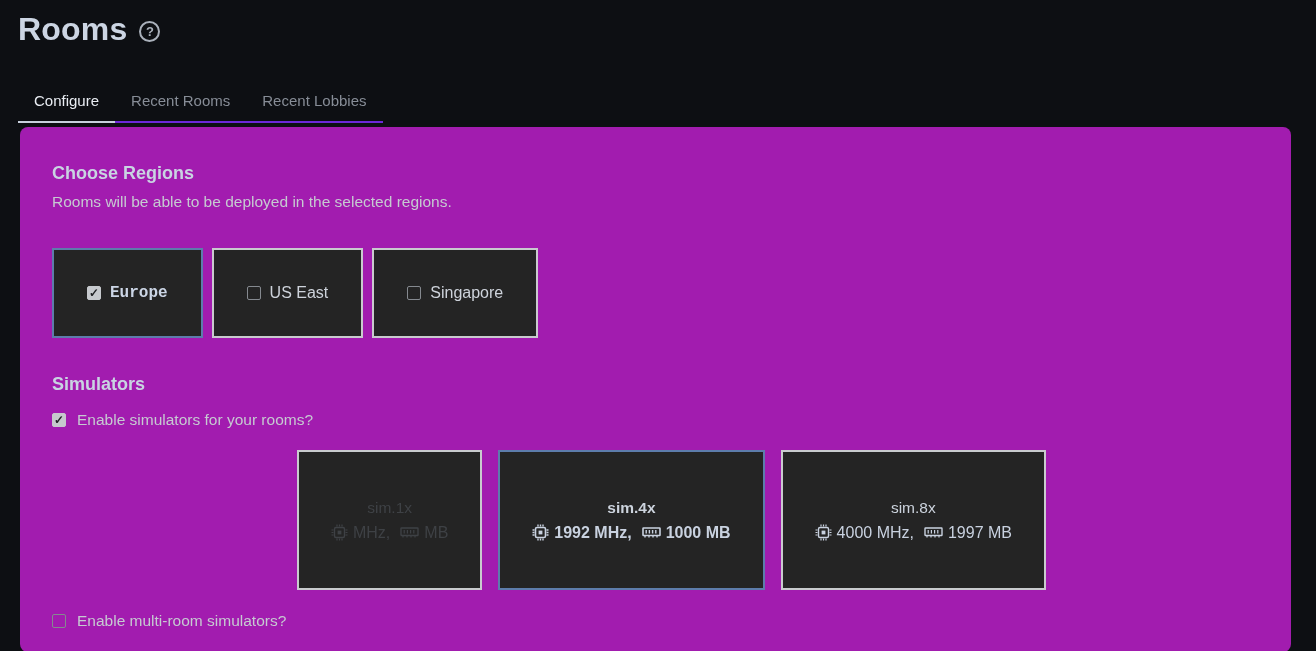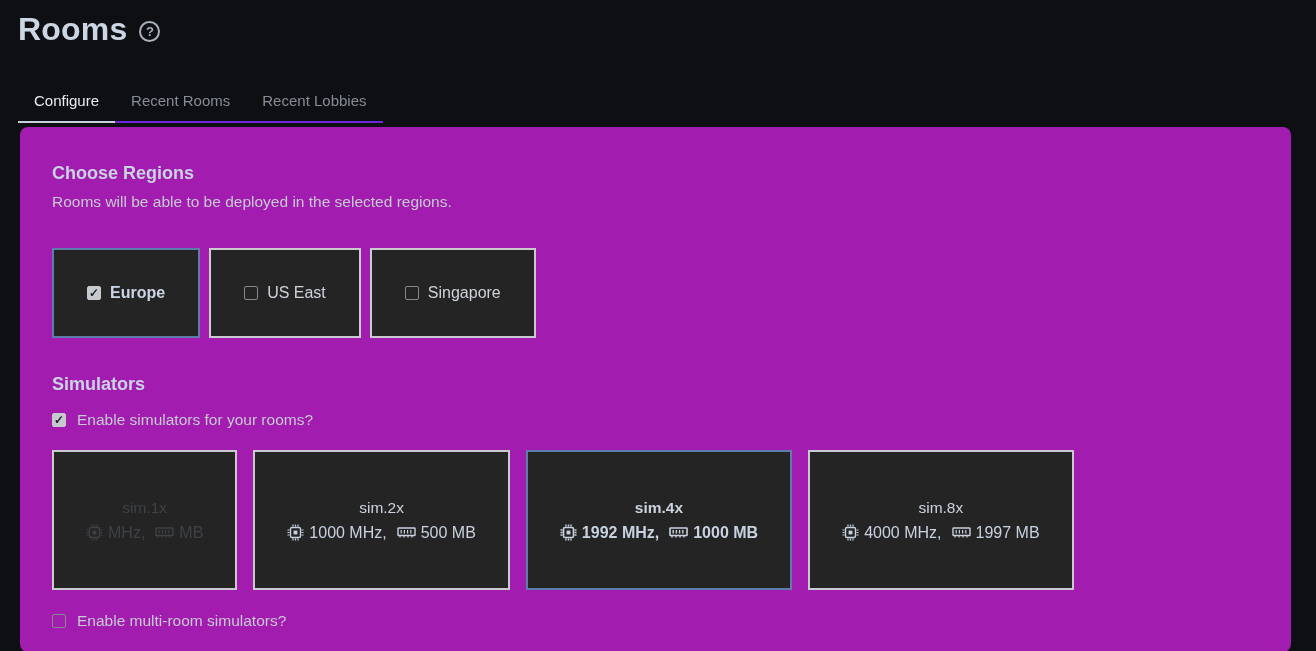--- a/index.html
+++ b/index.html
@@ -68,21 +68,21 @@
   .region-card {
     height: 90px;
     border: 2px solid #c9cbce;
     background: #242424;
     display: flex; align-items: center; justify-content: center;
     gap: 9px; padding: 0 33px;
     cursor: pointer;
   }
   .region-card.selected { border-color: #5d7dab; }
   .region-card .card-label { font-size: 16px; color: #ced3db; }
-  .region-card.selected .card-label { font-weight: bold; color: #ccd6e6; }
+  .region-card.selected .card-label { font-weight: bold; color: #ccd6e6; font-family: Liberation Mono, monospace; }
 
   
   .checkbox {
     width: 14px; height: 14px; border-radius: 2px;
     border: 1.5px solid #85898f; background: transparent;
     display: inline-flex; align-items: center; justify-content: center;
     flex: 0 0 auto; cursor: pointer;
   }
   .checkbox.checked {
     background: #c6c9cd; border-color: #c6c9cd;
@@ -90,21 +90,21 @@
   }
   .checkbox-row {
     display: flex; align-items: center; gap: 11px;
   }
   .checkbox-row .row-label { font-size: 15.5px; color: #c6cad1; }
 
   
   .sim-heading { margin-top: 36px; }
   .enable-row { margin-top: 16px; }
   .sim-row {
-    display: flex; gap: 16px; margin-top: 21px;
+    display: flex; gap: 16px; margin-top: 21px; justify-content: center;
   }
   .sim-card {
     height: 140px;
     border: 2px solid #c9cbce;
     background: #242424;
     display: flex; flex-direction: column;
     align-items: center; justify-content: center;
     gap: 7px; padding: 0 32px;
     cursor: pointer;
   }
@@ -186,41 +186,20 @@
           <svg width="19" height="13" viewBox="0 0 19 13" fill="none" stroke="currentColor" stroke-width="1.4">
             <rect x="1" y="2" width="17" height="7.5" rx="0.5"></rect>
             <path d="M4.2 4v3.5M7.4 4v3.5M10.6 4v3.5M13.8 4v3.5" stroke-width="1.2"></path>
             <path d="M3 9.5v2M7 9.5v2M11 9.5v2M15 9.5v2" stroke-width="1.2"></path>
           </svg>
         </span>
         <span>MB</span>
       </div>
     </div>
 
-    <div class="sim-card">
-      <div class="sim-name">sim.2x</div>
-      <div class="sim-specs">
-        <span class="spec-icon">
-          <svg width="17" height="17" viewBox="0 0 17 17" fill="none" stroke="currentColor" stroke-width="1.4">
-            <rect x="3.5" y="3.5" width="10" height="10" rx="1.5"></rect>
-            <rect x="6.6" y="6.6" width="3.8" height="3.8" fill="currentColor" stroke="none"></rect>
-            <path d="M6 0.5v2M8.5 0.5v2M11 0.5v2M6 14.5v2M8.5 14.5v2M11 14.5v2M0.5 6h2M0.5 8.5h2M0.5 11h2M14.5 6h2M14.5 8.5h2M14.5 11h2" stroke-width="1.2"></path>
-          </svg>
-        </span>
-        <span>1000 MHz,</span>
-        <span class="spec-icon ram-part">
-          <svg width="19" height="13" viewBox="0 0 19 13" fill="none" stroke="currentColor" stroke-width="1.4">
-            <rect x="1" y="2" width="17" height="7.5" rx="0.5"></rect>
-            <path d="M4.2 4v3.5M7.4 4v3.5M10.6 4v3.5M13.8 4v3.5" stroke-width="1.2"></path>
-            <path d="M3 9.5v2M7 9.5v2M11 9.5v2M15 9.5v2" stroke-width="1.2"></path>
-          </svg>
-        </span>
-        <span>500 MB</span>
-      </div>
-    </div>
 
     <div class="sim-card selected">
       <div class="sim-name">sim.4x</div>
       <div class="sim-specs">
         <span class="spec-icon">
           <svg width="17" height="17" viewBox="0 0 17 17" fill="none" stroke="currentColor" stroke-width="1.6">
             <rect x="3.5" y="3.5" width="10" height="10" rx="1.5"></rect>
             <rect x="6.6" y="6.6" width="3.8" height="3.8" fill="currentColor" stroke="none"></rect>
             <path d="M6 0.5v2M8.5 0.5v2M11 0.5v2M6 14.5v2M8.5 14.5v2M11 14.5v2M0.5 6h2M0.5 8.5h2M0.5 11h2M14.5 6h2M14.5 8.5h2M14.5 11h2" stroke-width="1.4"></path>
           </svg>

